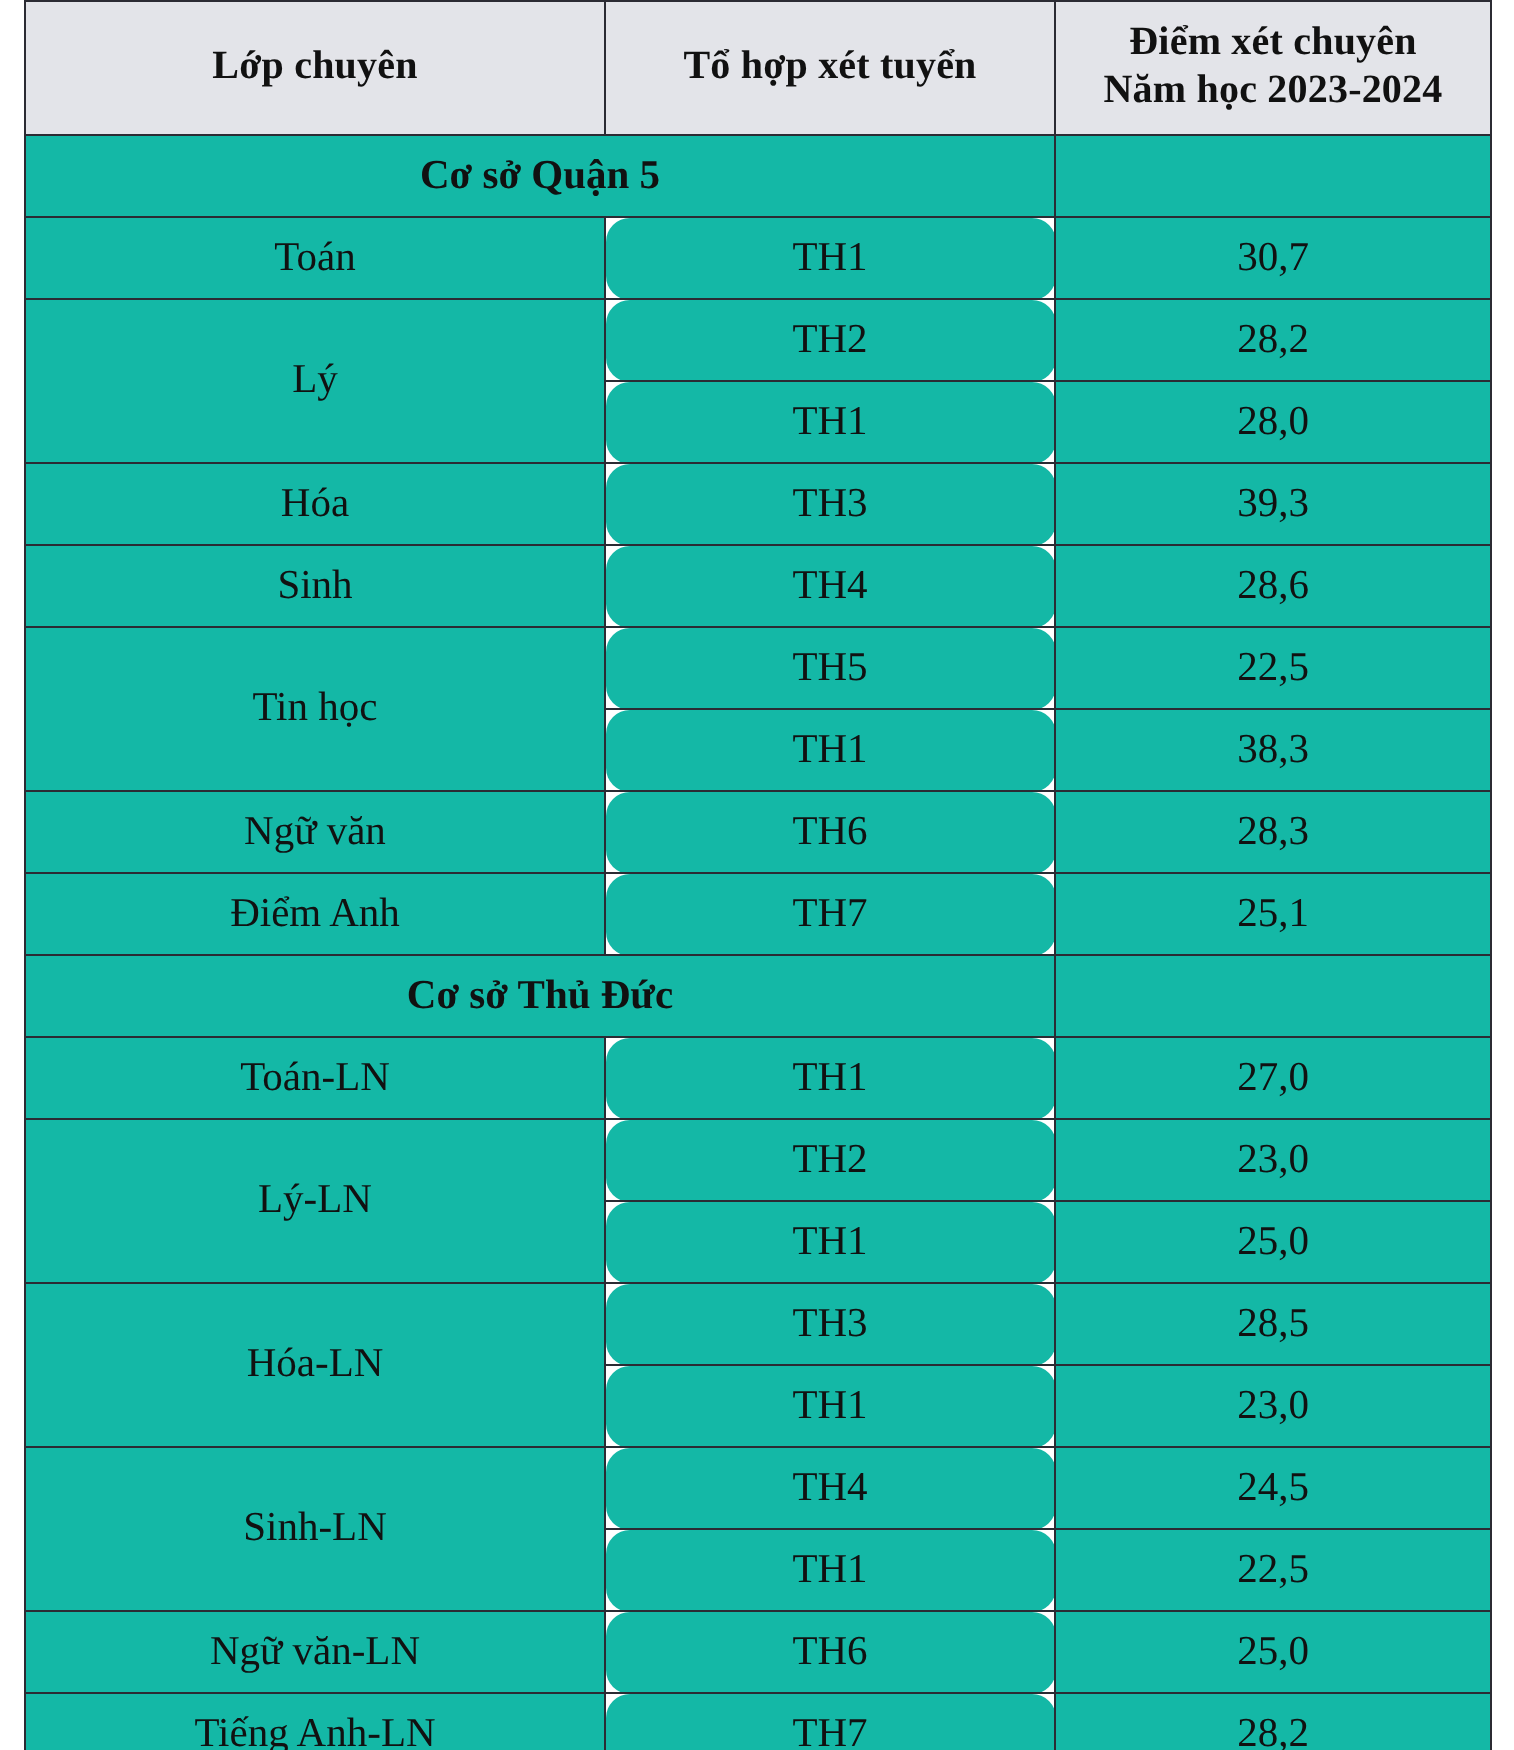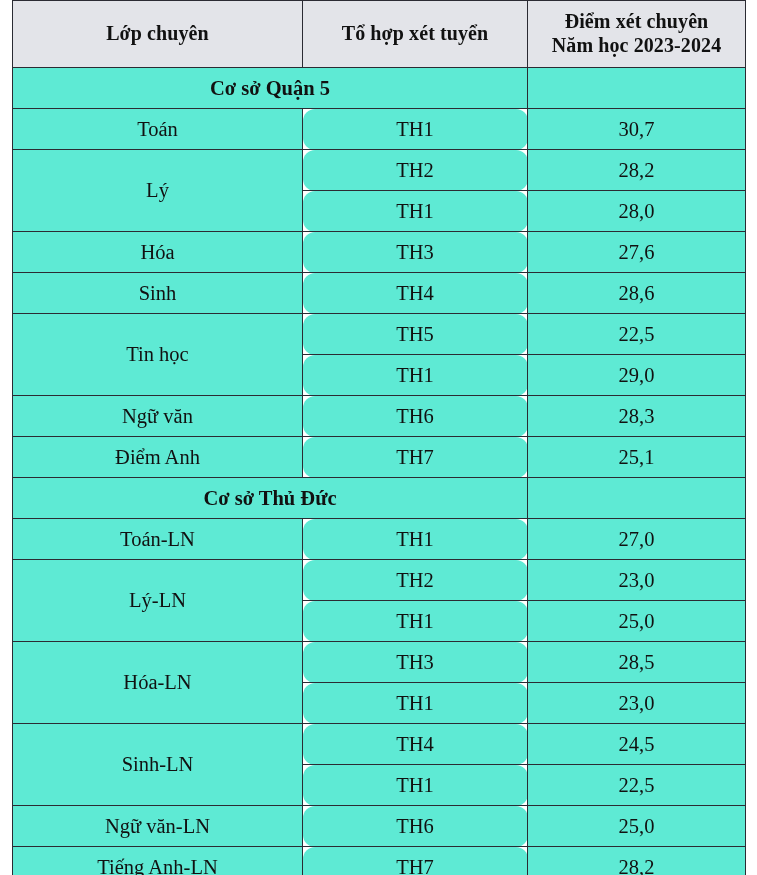--- a/index.html
+++ b/index.html
@@ -36,21 +36,21 @@
   table.score-table col.col-score  { width: 218px; }
 
   table.score-table th,
   table.score-table td {
     border: 1.6px solid #2b2b33;
     text-align: center;
     vertical-align: middle;
     padding: 0 4px;
     font-size: 20.5px;
     line-height: 1.18;
-    background: #5eead4;
+    background: #14b8a6;
   }
 
   
   table.score-table thead th {
     background: #e6e7ec;
     font-weight: bold;
     font-size: 20px;
     height: 58px;
     padding: 4px 6px;
     letter-spacing: 0.1px;
@@ -112,35 +112,35 @@
           <td class="combo-cell">TH2</td>
           <td class="score-cell">28,2</td>
         </tr>
         <tr class="data-row">
           <td class="combo-cell">TH1</td>
           <td class="score-cell">28,0</td>
         </tr>
         <tr class="data-row">
           <td class="major-cell" rowspan="1">Hóa</td>
           <td class="combo-cell">TH3</td>
-          <td class="score-cell">27,6</td>
+          <td class="score-cell">39,3</td>
         </tr>
         <tr class="data-row">
           <td class="major-cell" rowspan="1">Sinh</td>
           <td class="combo-cell">TH4</td>
           <td class="score-cell">28,6</td>
         </tr>
         <tr class="data-row">
           <td class="major-cell" rowspan="2">Tin học</td>
           <td class="combo-cell">TH5</td>
           <td class="score-cell">22,5</td>
         </tr>
         <tr class="data-row">
           <td class="combo-cell">TH1</td>
-          <td class="score-cell">29,0</td>
+          <td class="score-cell">38,3</td>
         </tr>
         <tr class="data-row">
           <td class="major-cell" rowspan="1">Ngữ văn</td>
           <td class="combo-cell">TH6</td>
           <td class="score-cell">28,3</td>
         </tr>
         <tr class="data-row">
           <td class="major-cell" rowspan="1">Điểm Anh</td>
           <td class="combo-cell">TH7</td>
           <td class="score-cell">25,1</td>

